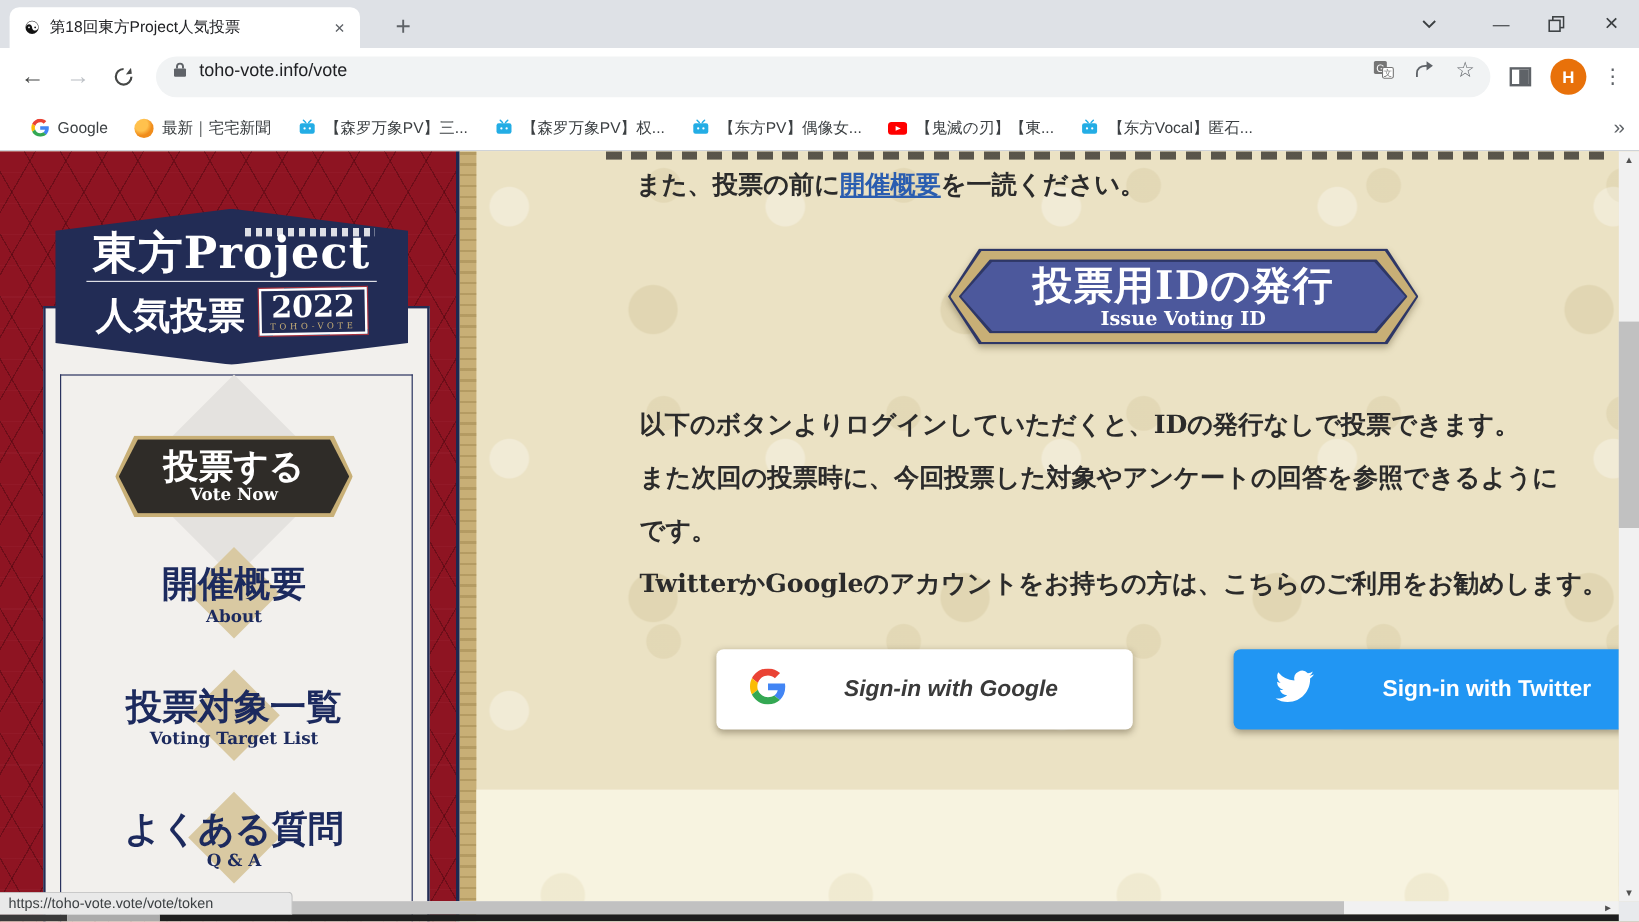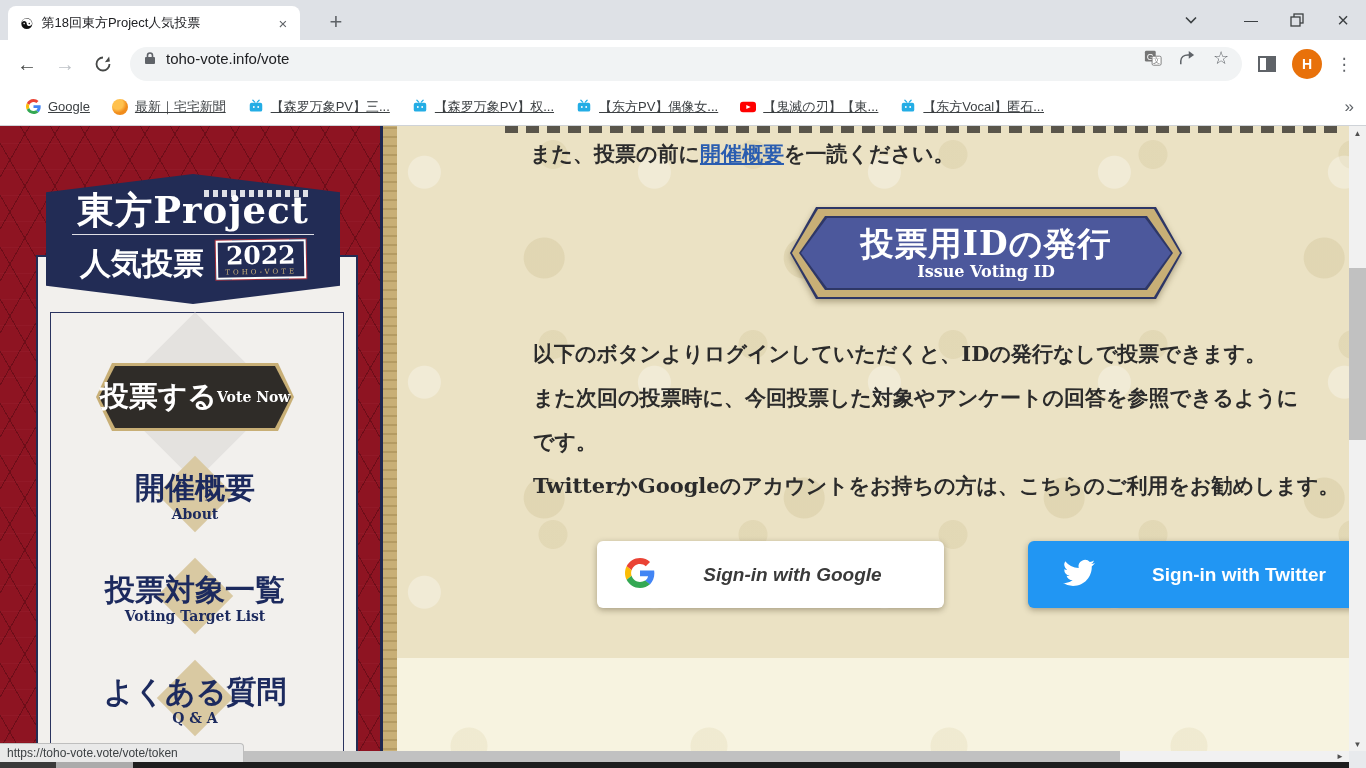--- a/index.html
+++ b/index.html
@@ -37,21 +37,21 @@
   .sidepanel { width:34px; height:34px; display:flex; align-items:center; justify-content:center; }
   .sidepanel-glyph { width:18px; height:16px; border:2px solid #5F6368; background:#fff; position:relative; }
   .sidepanel-glyph::after { content:''; position:absolute; right:0; top:0; bottom:0; width:8px; background:#5F6368; }
   .avatar { width:30px; height:30px; border-radius:50%; background:#E8710A; color:#fff; font-weight:bold;
             font-size:14px; display:flex; align-items:center; justify-content:center; margin:0 8px; }
   .menu-dots { width:28px; height:34px; display:flex; align-items:center; justify-content:center;
                color:#5F6368; font-size:17px; }
 
   .bookmarks { height:38px; background:#fff; border-bottom:1px solid #CFD3D8; display:flex;
                align-items:center; padding-left:14px; }
-  .bm { display:flex; align-items:center; gap:7px; padding:0 11px; font-size:13px; color:#3C4043; white-space:nowrap;text-decoration:underline; }
+  .bm { display:flex; align-items:center; gap:7px; padding:0 11px; font-size:13px; color:#3C4043; white-space:nowrap; }
   .bm-ic { width:16px; height:16px; display:flex; align-items:center; justify-content:center; }
   .gamme-ic { width:16px; height:16px; border-radius:50%; background:radial-gradient(circle at 35% 30%,#FFC14D 0 35%,#F08C1B 60%); }
   .bm-overflow { margin-left:auto; margin-right:12px; color:#5F6368; font-size:17px; }
 
   
   .page { position:relative; height:642px; overflow:hidden; background:#EBE2C4; }
 
   
   .sidebar { position:absolute; left:0; top:0; width:380px; height:100%;
     background-color:#8E1422;
@@ -76,21 +76,21 @@
   .year-box { border:2px solid #fff; box-shadow:0 0 0 1px #A5303E; padding:1px 7px 0; transform:rotate(-1deg); }
   .year { font-size:25px; font-weight:bold; line-height:1; }
   .tagline { font-size:7px; letter-spacing:3px; color:#C8AF76; line-height:1.3; }
 
   .vote-wrap { position:absolute; left:96px; top:237px; width:198px; height:68px; }
   .vote-wrap::before { content:''; position:absolute; left:39px; top:-26px; width:120px; height:120px;
     background:#E4E2DF; transform:rotate(45deg); }
   .hex { clip-path:polygon(16px 0,calc(100% - 16px) 0,100% 50%,calc(100% - 16px) 100%,16px 100%,0 50%); }
   .vote-l1 { position:absolute; inset:0; background:#C8AF76; }
   .vote-l2 { position:absolute; inset:3px; background:#2F2C28; }
-  .vote-text { position:absolute; inset:0; display:flex; flex-direction:row; align-items:center;
+  .vote-text { position:absolute; inset:0; display:flex; flex-direction:column; align-items:center;
     justify-content:center; color:#fff; font-family:"DejaVu Serif","Liberation Serif",serif; }
   .vote-jp { font-size:29px; font-weight:bold; line-height:1.1; }
   .vote-en { font-size:14px; font-weight:bold; }
 
   .nav-item { position:absolute; left:40px; width:310px; text-align:center;
     font-family:"DejaVu Serif","Liberation Serif",serif; color:#1C2A5E; }
   .nav-item::before { content:''; position:absolute; left:50%; top:-4px; width:54px; height:54px;
     margin-left:-27px; background:#D9C9A2; transform:rotate(45deg); z-index:0; }
   .nav-jp { position:relative; z-index:1; font-size:30px; font-weight:bold; line-height:1.15; }
   .nav-en { position:relative; z-index:1; font-size:14px; font-weight:bold; }
@@ -110,21 +110,21 @@
   .light-section { position:absolute; left:14px; right:0; top:532px; bottom:0; background:#F7F3E0;
     background-image:radial-gradient(circle at 30% 40%, rgba(210,195,140,.18) 0 18px, transparent 19px);
     background-size:240px 220px; }
 
   .clipped-line { position:absolute; left:122px; top:0; width:838px; height:7px; opacity:.8;
     background:repeating-linear-gradient(90deg,#35322c 0 13px,transparent 13px 21px); }
   .notice { position:absolute; left:147px; top:14px; font-family:"DejaVu Serif","Liberation Serif",serif;
     font-size:21px; font-weight:600; color:#2B2B2B; white-space:nowrap; }
   .notice a { color:#2A5DB0; text-decoration:underline; }
 
-  .idbtn { position:absolute; left:407px; top:81px; width:392px; height:92px;
+  .idbtn { position:absolute; left:407px; top:81px; width:392px; height:80px;
     filter:drop-shadow(0 3px 3px rgba(60,45,10,.35)); }
   .id-l1 { position:absolute; inset:0; background:#2E3766; }
   .id-l2 { position:absolute; inset:2px; background:#C8AF76; }
   .id-l3 { position:absolute; inset:9px; background:#2E3766; }
   .id-l4 { position:absolute; inset:11px; background:#4C589C; }
   .hex2 { clip-path:polygon(26px 0,calc(100% - 26px) 0,100% 50%,calc(100% - 26px) 100%,26px 100%,0 50%); }
   .id-text { position:absolute; inset:0; display:flex; flex-direction:column; align-items:center;
     justify-content:center; color:#fff; font-family:"DejaVu Serif","Liberation Serif",serif; }
   .id-jp { font-size:33px; font-weight:bold; line-height:1.15; letter-spacing:1px; }
   .id-en { font-size:16px; font-weight:bold; }

